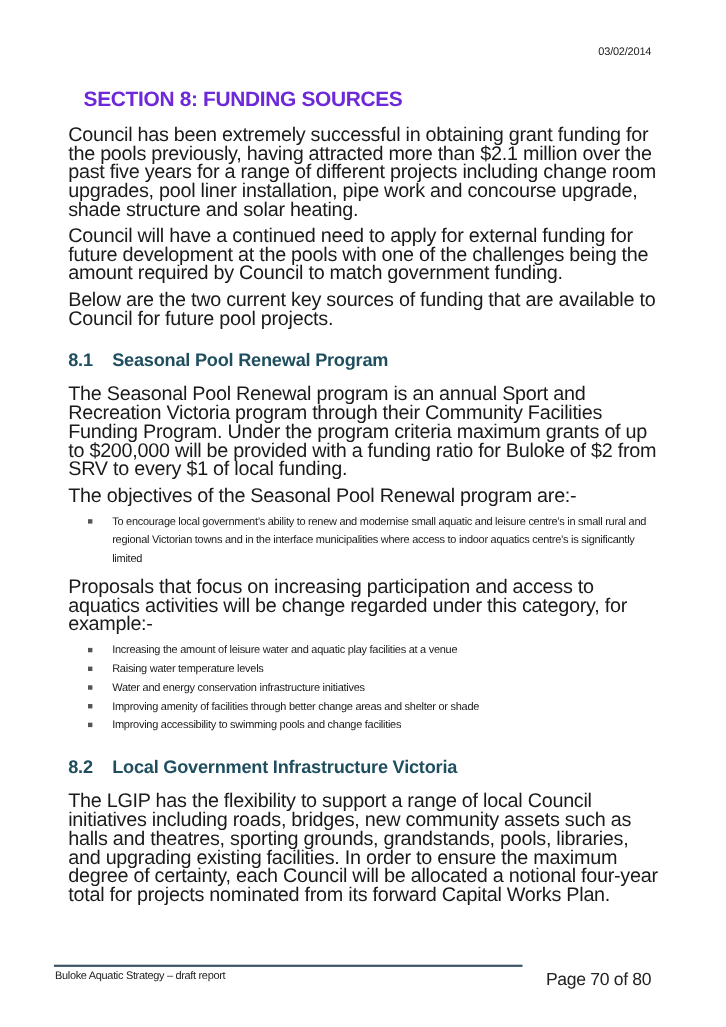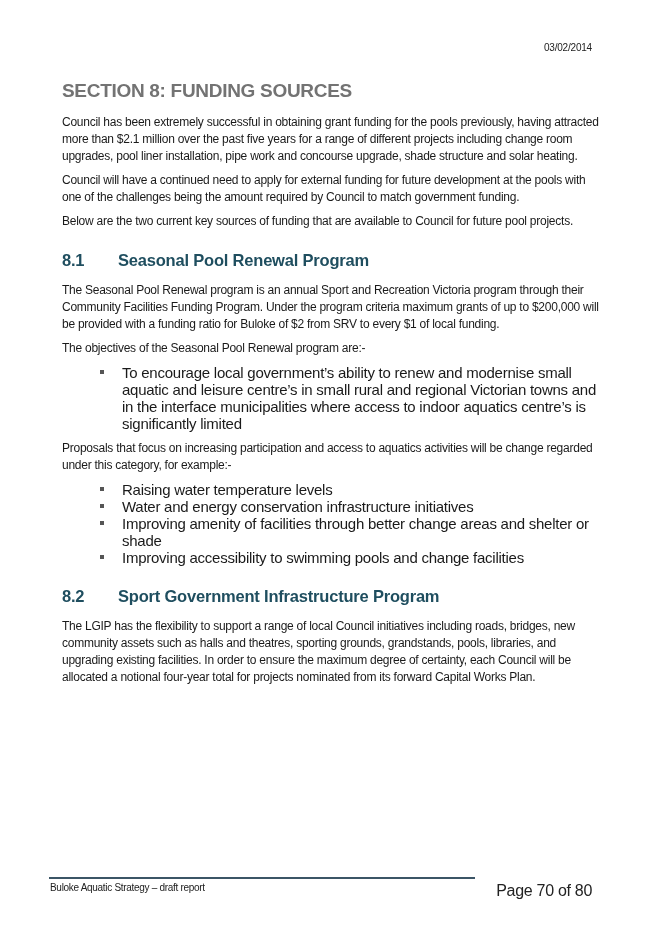--- a/index.html
+++ b/index.html
@@ -1,24 +1,24 @@
 <!DOCTYPE html>
 <html><head>
 <meta charset="utf-8">
 <style>
   html, body { margin: 0; padding: 0; background: #ffffff; }
   body { width: 660px; height: 934px; position: relative; overflow: hidden; font-family: "Liberation Sans", sans-serif; color: #1a1a1a; }
   .date { position: absolute; top: 42px; right: 68px; font-size: 10px; font-family: "Liberation Sans Narrow", "Liberation Sans", sans-serif; color: #222; letter-spacing: -0.2px; }
   .page { position: absolute; left: 62px; top: 80px; width: 540px; }
-  h1 { margin: 0 0 12px 0; font-size: 19px; font-weight: bold; color: #737373; letter-spacing: -0.3px; }
-  p { margin: 0 0 7px 0; font-size: 12px; line-height: 17px; letter-spacing: -0.25px; }
-  h2 { margin: 21px 0 12px 0; font-size: 16.5px; font-weight: bold; color: #1f4e5f; letter-spacing: -0.2px; display: flex; gap: 16px; }
+  h1 { margin: 0 0 12px 14px; font-size: 19px; font-weight: bold; color: #6d28d9; letter-spacing: -0.3px; }
+  p { margin: 0 0 7px 0; font-size: 18px; line-height: 17px; letter-spacing: -0.25px; }
+  h2 { margin: 21px 0 12px 0; font-size: 16.5px; font-weight: bold; color: #1f4e5f; letter-spacing: -0.2px; display: flex; }
   h2 .num { width: 40px; display: inline-block; }
   ul { list-style: none; margin: 0 0 8px 0; padding: 0 0 0 40px; }
-  li { position: relative; font-size: 15px; line-height: 17px; letter-spacing: -0.25px; margin-left: 20px; }
+  li { position: relative; font-size: 10px; line-height: 17px; letter-spacing: -0.25px; }
   li .bullet { position: absolute; left: -22px; top: 6px; width: 4px; height: 4px; background: #555; }
   .footer-rule { position: absolute; left: 49px; top: 877px; width: 426px; height: 2px; background: #3b5566; }
   .footer-left { position: absolute; left: 50px; top: 882px; font-size: 10px; font-family: "Liberation Sans", sans-serif; color: #222; letter-spacing: -0.3px; }
   .footer-right { position: absolute; right: 68px; top: 882px; font-size: 16px; font-family: "Liberation Sans", sans-serif; color: #222; letter-spacing: -0.3px; }
 </style>
 </head>
 <body>
 
 <div class="date">03/02/2014</div>
 
@@ -32,28 +32,29 @@
     <span class="num">8.1</span>
     <span>Seasonal Pool Renewal Program</span>
   </h2>
   <p>The Seasonal Pool Renewal program is an annual Sport and Recreation Victoria program through their Community Facilities Funding Program. Under the program criteria maximum grants of up to $200,000 will be provided with a funding ratio for Buloke of $2 from SRV to every $1 of local funding.</p>
   <p>The objectives of the Seasonal Pool Renewal program are:-</p>
   <ul>
     <li><span class="bullet"></span><span>To encourage local government’s ability to renew and modernise small aquatic and leisure centre’s in small rural and regional Victorian towns and in the interface municipalities where access to indoor aquatics centre’s is significantly limited</span></li>
   </ul>
   <p>Proposals that focus on increasing participation and access to aquatics activities will be change regarded under this category, for example:-</p>
   <ul>
+    <li><span class="bullet"></span><span>Increasing the amount of leisure water and aquatic play facilities at a venue</span></li>
     <li><span class="bullet"></span><span>Raising water temperature levels</span></li>
     <li><span class="bullet"></span><span>Water and energy conservation infrastructure initiatives</span></li>
     <li><span class="bullet"></span><span>Improving amenity of facilities through better change areas and shelter or shade</span></li>
     <li><span class="bullet"></span><span>Improving accessibility to swimming pools and change facilities</span></li>
   </ul>
 
   <h2>
     <span class="num">8.2</span>
-    <span>Sport Government Infrastructure Program</span>
+    <span>Local Government Infrastructure Victoria</span>
   </h2>
   <p>The LGIP has the flexibility to support a range of local Council initiatives including roads, bridges, new community assets such as halls and theatres, sporting grounds, grandstands, pools, libraries, and upgrading existing facilities.  In order to ensure the maximum degree of certainty, each Council will be allocated a notional four-year total for projects nominated from its forward Capital Works Plan.</p>
 </div>
 
 <div class="footer-rule"></div>
 <div class="footer-left">Buloke Aquatic Strategy – draft report</div>
 <div class="footer-right">Page 70 of 80</div>
 
 </body></html>

